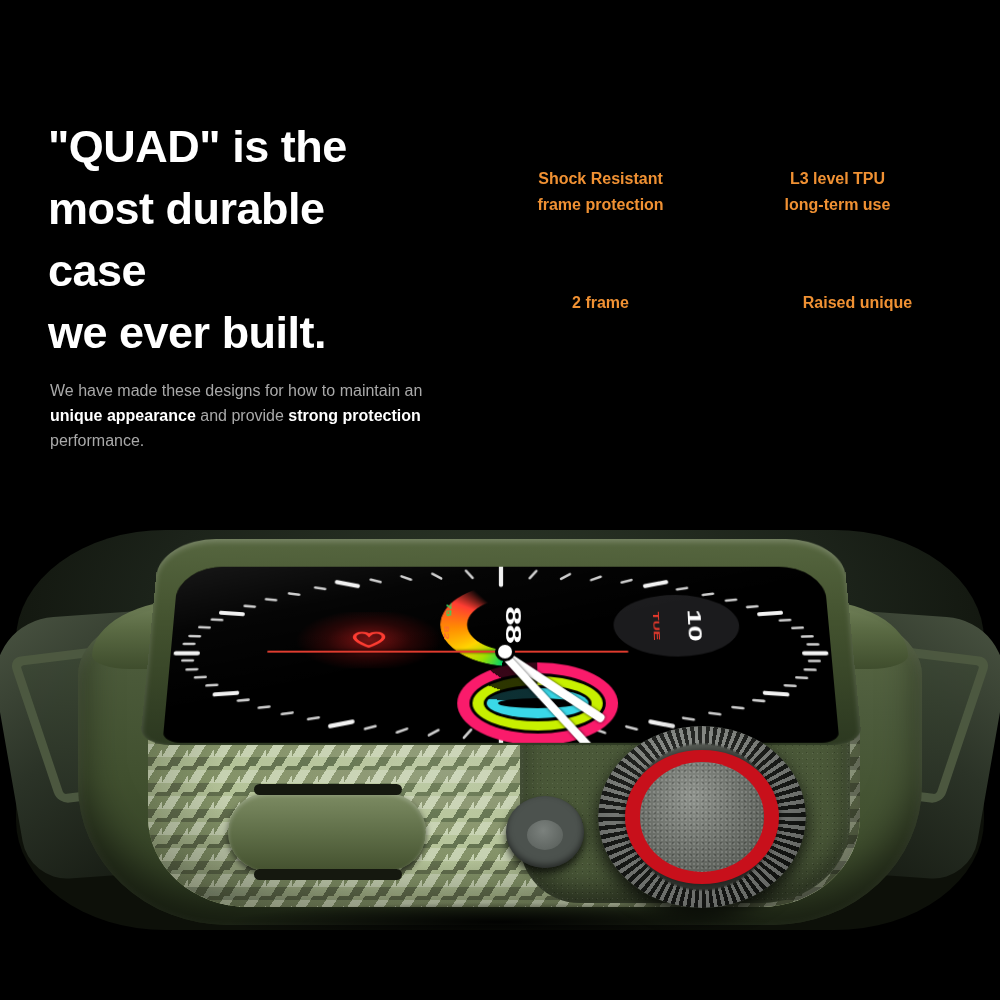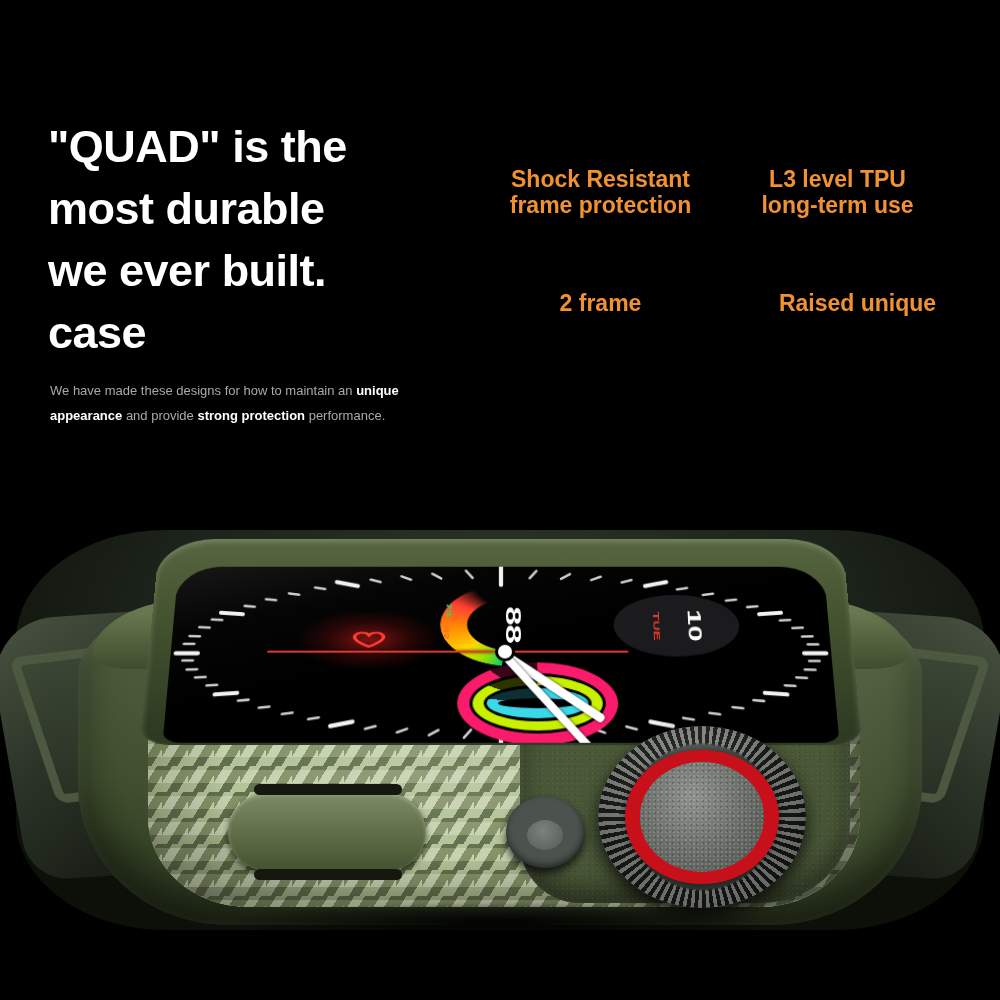--- a/index.html
+++ b/index.html
@@ -9,28 +9,28 @@
   
   .headline {
     position:absolute; left:48px; top:116px; width:420px;
     color:#fff; font-size:45px; line-height:62px; font-weight:700;
     letter-spacing:-0.5px;
   }
   .headline .l { display:block; white-space:nowrap; }
 
   .subcopy {
     position:absolute; left:50px; top:378px; width:400px;
-    color:#a9a9a9; font-size:13px; line-height:25px; font-weight:400;
+    color:#a9a9a9; font-size:16px; line-height:25px; font-weight:400;
   }
   .subcopy b { color:#fff; font-weight:700; }
 
   
   .feat {
     position:absolute; color:#f09133; font-weight:700;
-    font-size:23px; line-height:26px; text-align:center;
+    font-size:16px; line-height:26px; text-align:center;
   }
   #feat-shock  { left:478px; top:166px; width:245px; }
   #feat-tpu    { left:715px; top:166px; width:245px; }
   #feat-frame  { left:478px; top:290px; width:245px; }
   #feat-edges  { left:735px; top:290px; width:245px; }
 
   
   #watch { position:absolute; left:0; top:495px; width:1000px; height:470px; }
 
   
@@ -330,22 +330,22 @@
     background:radial-gradient(ellipse 50% 50% at 50% 50%,
       rgba(0,0,0,.95) 0%, rgba(0,0,0,0) 72%);
   }
 </style>
 </head>
 <body>
 
 <div class="headline">
   <span class="l">"QUAD" is the</span>
   <span class="l">most durable</span>
+  <span class="l">case</span>
   <span class="l">we ever built.</span>
-  <span class="l">case</span>
 </div>
 
 <p class="subcopy">
   <span>We have made these designs for how to maintain an </span><b>unique appearance</b><span> and provide </span><b>strong protection</b><span> performance.</span>
 </p>
 
 <div class="feat" id="feat-shock">
   <div>Shock Resistant</div>
   <div>frame protection</div>
 </div>

